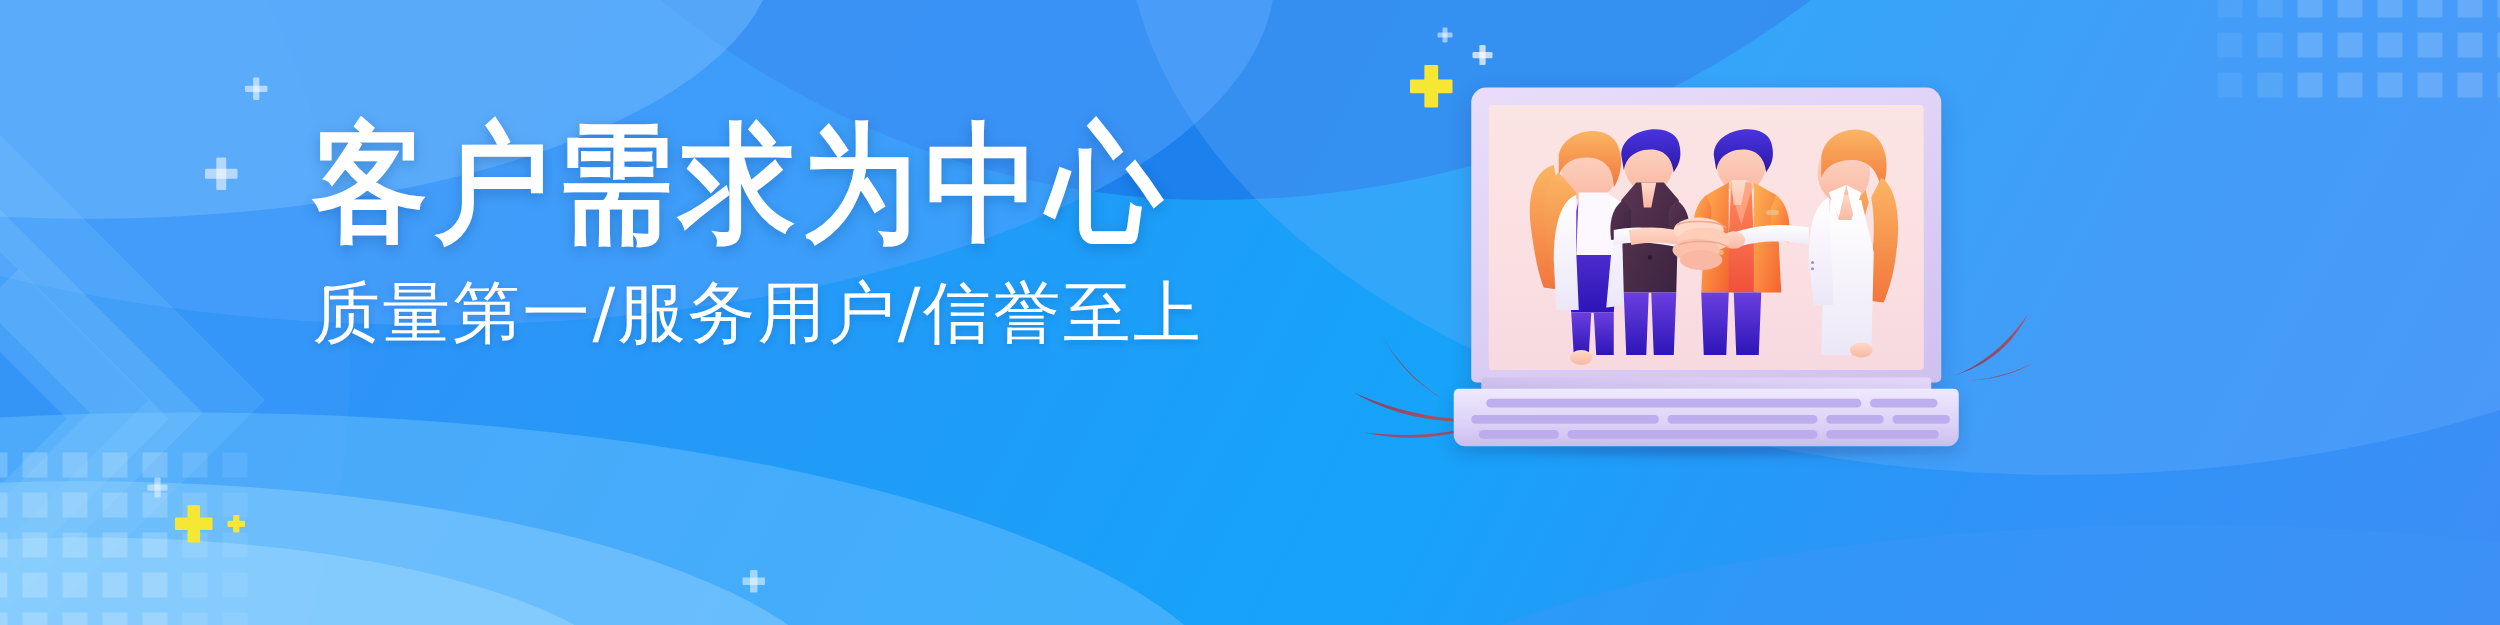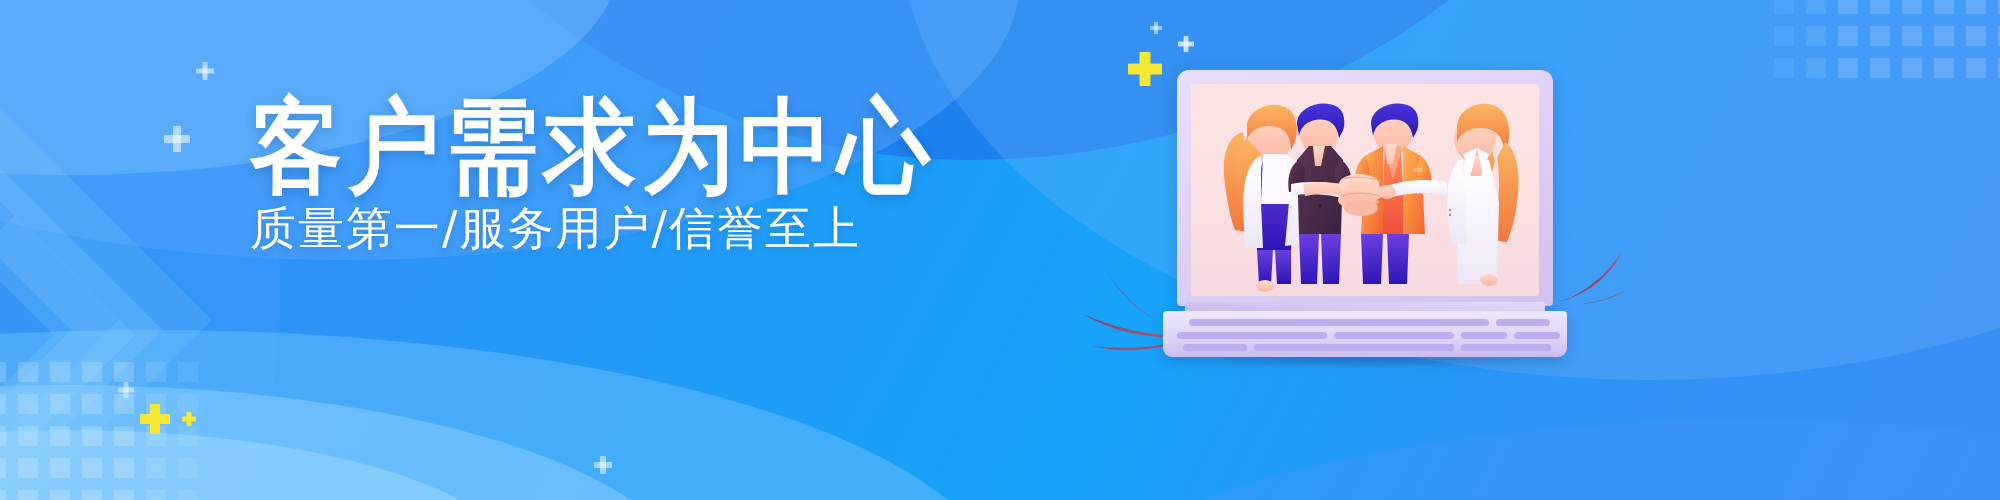--- a/index.html
+++ b/index.html
@@ -86,21 +86,21 @@
   
   #text-block{position:absolute;left:250px;top:96px;width:640px;}
   #headline{
     color:#fff;font-size:92px;line-height:1;font-weight:700;
     letter-spacing:6px;white-space:nowrap;
     font-family:"DejaVu Sans","Liberation Sans",sans-serif;
     text-shadow:0 3px 10px rgba(8,60,130,.28);
     transform:scaleY(1.12);transform-origin:left top;
   }
   #subline{
-    margin-top:17px;color:#ffffff;font-size:46px;line-height:1;
+    margin-top:36px;color:#ffffff;font-size:54px;line-height:1;
     font-weight:500;letter-spacing:2px;white-space:nowrap;
     font-family:"DejaVu Sans","Liberation Sans",sans-serif;
     text-shadow:0 2px 6px rgba(8,60,130,.22);
   }
 
   
   #laptop{position:absolute;left:1155px;top:70px;width:420px;height:290px;}
   #lid{
     position:absolute;left:22px;top:0;width:376px;height:236px;
     background:linear-gradient(160deg,#e9ddfb 0%,#dfd2f6 45%,#cfc0ef 100%);

